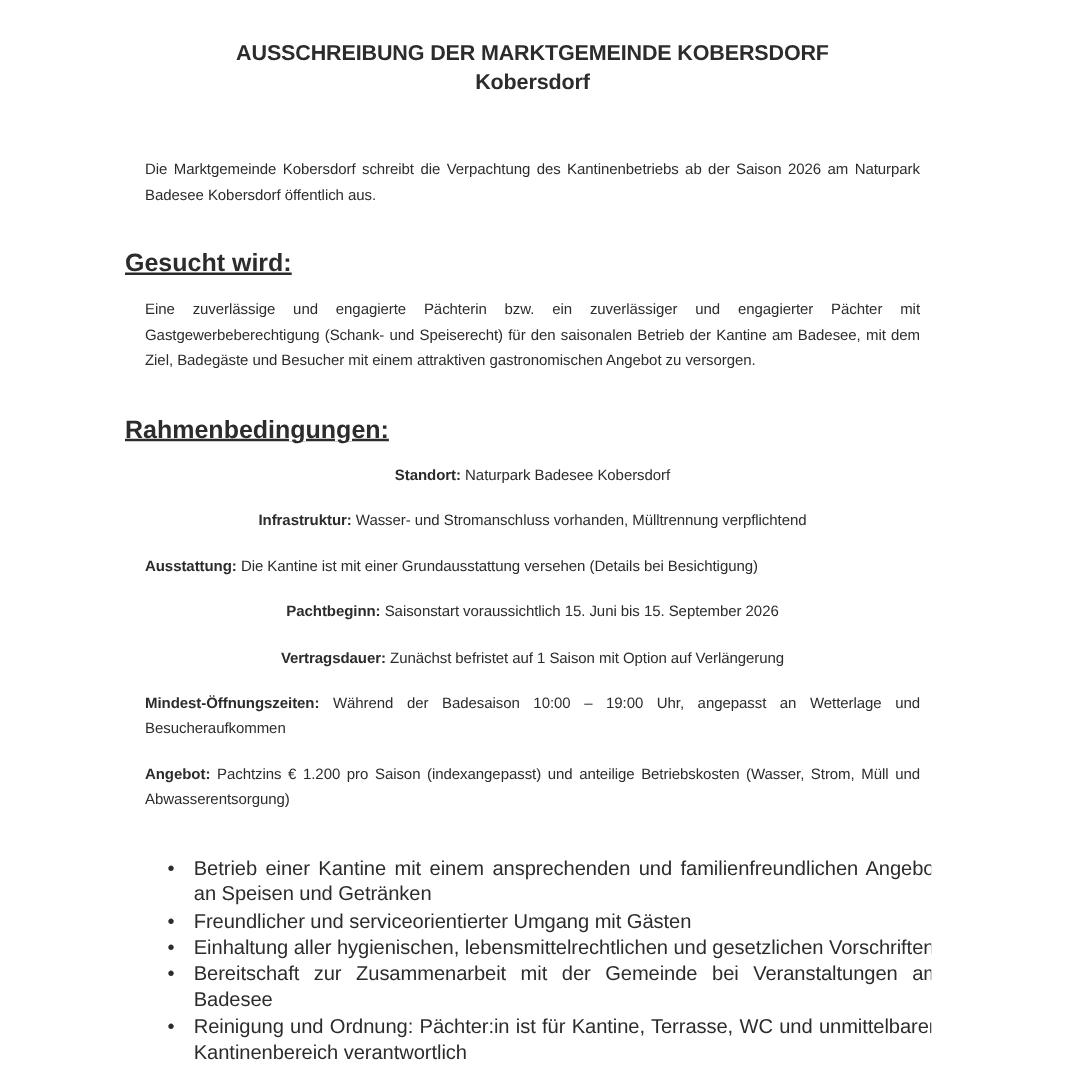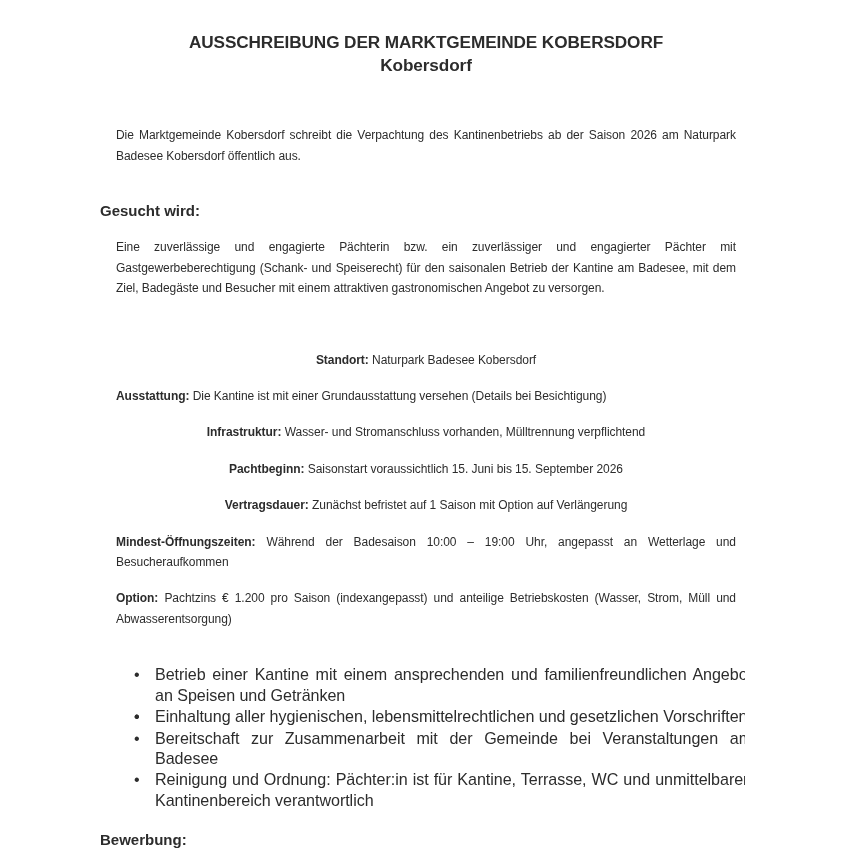--- a/index.html
+++ b/index.html
@@ -68,23 +68,24 @@
     font-size: 12px;
     line-height: 20.4px;
     text-align: justify;
     margin: 16px;
     letter-spacing: -0.05px;
   }
   .para.nojustify {
     text-align: center;
   }
   .section-head {
-    font-size: 15px;
+    font-size: 20px;
     line-height: 20.4px;
     font-weight: bold;
+    text-decoration: underline;
     margin: 0;
     display: block;
   }
   .lbl {
     font-weight: bold;
   }
   .spacer-lg { height: 24px; }
   .spacer-md { height: 19px; }
   .spacer-sm { height: 9px; }
 
@@ -136,67 +137,69 @@
 
     <p class="para">Die Marktgemeinde Kobersdorf schreibt die Verpachtung des Kantinenbetriebs ab der Saison 2026 am Naturpark Badesee Kobersdorf öffentlich aus.</p>
 
     <div class="spacer-md"></div>
 
     <span class="section-head">Gesucht wird:</span>
     <p class="para">Eine zuverlässige und engagierte Pächterin bzw. ein zuverlässiger und engagierter Pächter mit Gastgewerbeberechtigung (Schank- und Speiserecht) für den saisonalen Betrieb der Kantine am Badesee, mit dem Ziel, Badegäste und Besucher mit einem attraktiven gastronomischen Angebot zu versorgen.</p>
 
     <div class="spacer-md"></div>
 
+    <span class="section-head">Rahmenbedingungen:</span>
 
     <p class="para nojustify">
       <span class="lbl">Standort:</span>
       <span>Naturpark Badesee Kobersdorf</span>
+    </p>
+
+    <p class="para nojustify">
+      <span class="lbl">Infrastruktur:</span>
+      <span>Wasser- und Stromanschluss vorhanden, Mülltrennung verpflichtend</span>
     </p>
 
     <p class="para">
       <span class="lbl">Ausstattung:</span>
       <span>Die Kantine ist mit einer Grundausstattung versehen (Details bei Besichtigung)</span>
     </p>
 
     <p class="para nojustify">
-      <span class="lbl">Infrastruktur:</span>
-      <span>Wasser- und Stromanschluss vorhanden, Mülltrennung verpflichtend</span>
-    </p>
-
-    <p class="para nojustify">
       <span class="lbl">Pachtbeginn:</span>
       <span>Saisonstart voraussichtlich 15. Juni bis 15. September 2026</span>
     </p>
 
     <p class="para nojustify">
       <span class="lbl">Vertragsdauer:</span>
       <span>Zunächst befristet auf 1 Saison mit Option auf Verlängerung</span>
     </p>
 
     <p class="para">
       <span class="lbl">Mindest-Öffnungszeiten:</span>
       <span>Während der Badesaison 10:00 – 19:00 Uhr, angepasst an Wetterlage und Besucheraufkommen</span>
     </p>
 
     <p class="para">
-      <span class="lbl">Option:</span>
+      <span class="lbl">Angebot:</span>
       <span>Pachtzins € 1.200 pro Saison (indexangepasst) und anteilige Betriebskosten (Wasser, Strom, Müll und Abwasserentsorgung)</span>
     </p>
 
 
     <div class="spacer-md"></div>
 
 
     <ul class="bullets">
       <li>
         <span class="bullet-dot">•</span>
         <span>Betrieb einer Kantine mit einem ansprechenden und familienfreundlichen Angebot an Speisen und Getränken</span>
       </li>
       <li>
         <span class="bullet-dot">•</span>
+        <span>Freundlicher und serviceorientierter Umgang mit Gästen</span>
       </li>
       <li>
         <span class="bullet-dot">•</span>
         <span>Einhaltung aller hygienischen, lebensmittelrechtlichen und gesetzlichen Vorschriften</span>
       </li>
       <li>
         <span class="bullet-dot">•</span>
         <span>Bereitschaft zur Zusammenarbeit mit der Gemeinde bei Veranstaltungen am Badesee</span>
       </li>
       <li>

